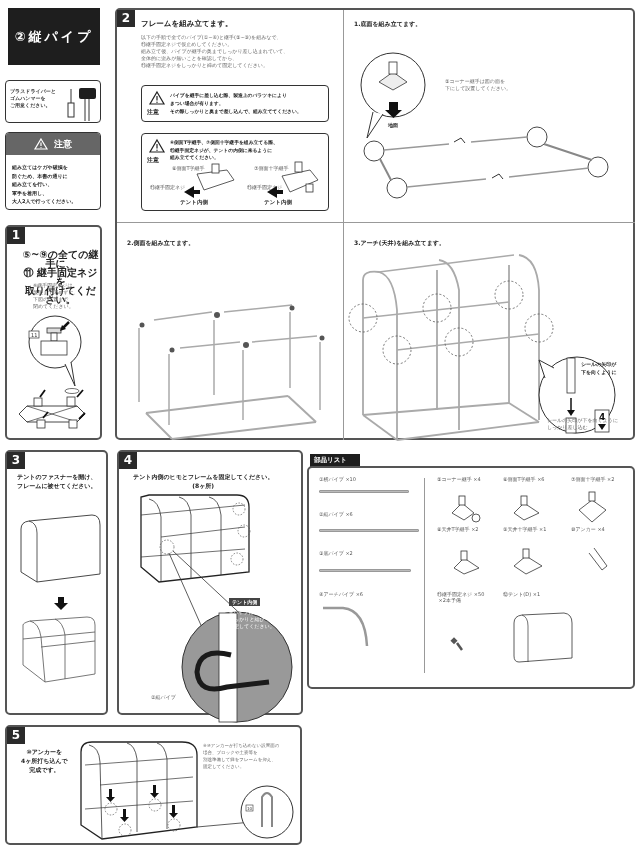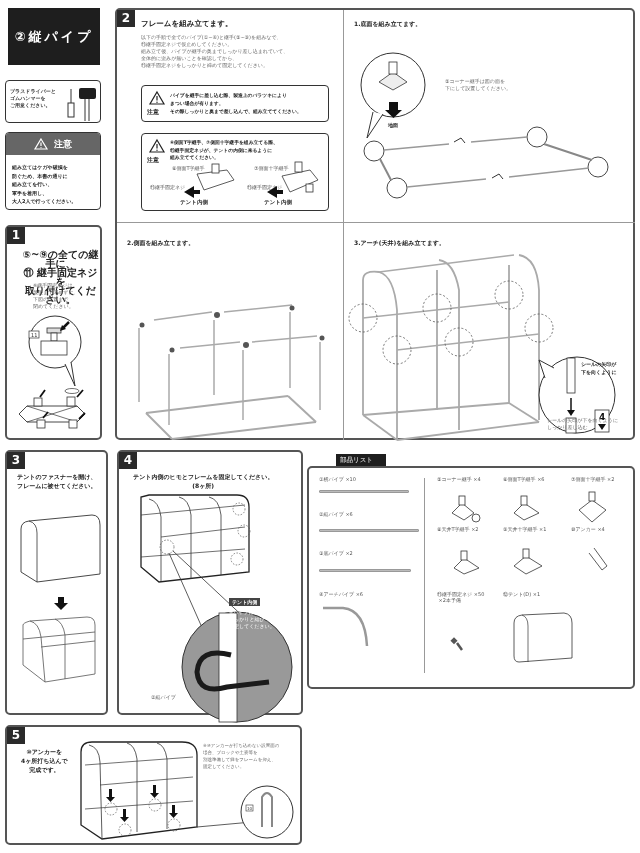--- a/index.html
+++ b/index.html
@@ -21,21 +21,21 @@
                  font-weight: bold; font-size: 13px; letter-spacing: 3px; text-align: center; line-height: 57px; }
 
   .tools-box { left: 5px; top: 80px; width: 96px; height: 43px; border: 1.5px solid #333; border-radius: 4px; }
   .caution-box { left: 5px; top: 132px; width: 96px; height: 78px; border: 1.5px solid #333; border-radius: 4px; overflow: hidden; }
   .caution-head { height: 22px; background: #666; color: #fff; font-weight: bold; font-size: 9px;
                   display: flex; align-items: center; justify-content: center; gap: 6px; }
 
   .warn-box { position: absolute; border: 1.5px solid #333; border-radius: 4px; background: #fff; }
 
   .list-head { left: 310px; top: 454px; width: 50px; height: 13px; background: #1e1e1e; color: #fff;
-               font-size: 6.5px; font-weight: normal; line-height: 13px; padding-left: 4px; margin-left: 26px; }
+               font-size: 6.5px; font-weight: bold; line-height: 13px; padding-left: 4px; }
   .pipe-bar { position: absolute; height: 2.5px; background: #bbb; border: 0.5px solid #999; border-radius: 1px; }
 </style>
 </head>
 <body>
 
 <div class="abs title-block">②縦パイプ</div>
 
 <div class="abs tools-box">
   <div class="abs t" style="left:4px;top:7px;width:55px;color:#333;white-space:pre-line;font-weight:bold;">プラスドライバーと
 ゴムハンマーを

